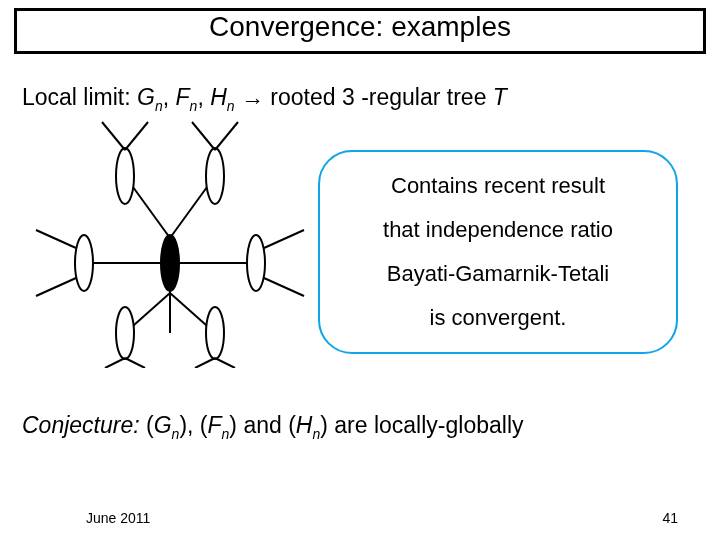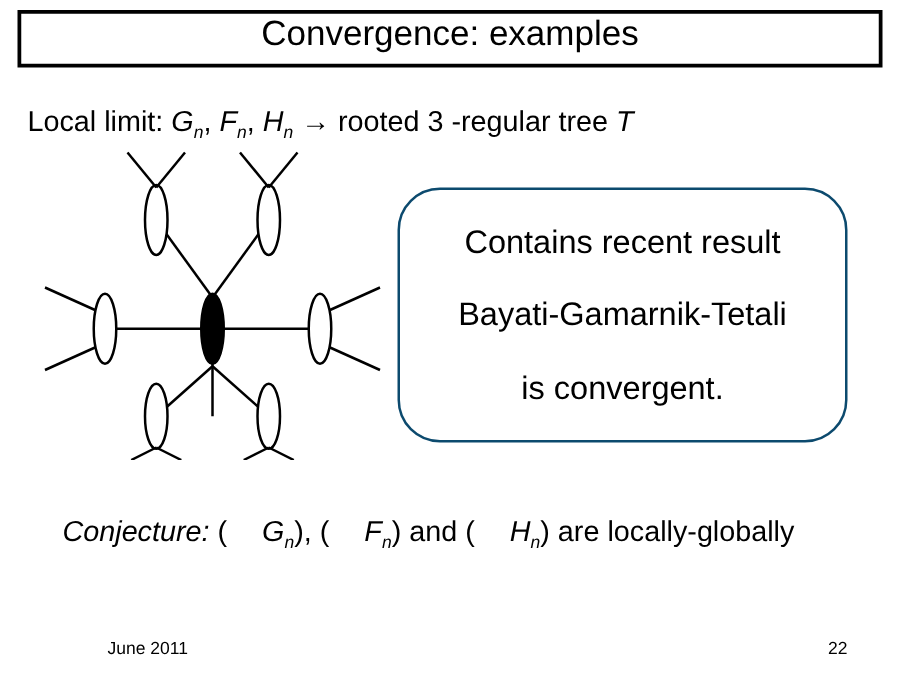--- a/index.html
+++ b/index.html
@@ -31,39 +31,39 @@
   .arrow { font-family: "Arial Unicode MS", Arial; }
   .diagram {
     position: absolute;
     left: 30px; top: 118px;
     width: 280px; height: 250px;
   }
   .callout {
     position: absolute;
     left: 318px; top: 150px;
     width: 360px; height: 204px;
-    border: 2px solid #0c4a6e;
+    border: 2px solid #0ea5e9;
     border-radius: 34px;
     background: #fff;
     display: flex;
     flex-direction: column;
     justify-content: space-around;
     align-items: center;
     padding: 12px 10px;
-    font-size: 26px;
+    font-size: 22px;
     text-align: center;
   }
   .conjecture {
     position: absolute;
     left: 22px; top: 404px;
     right: 22px;
     font-size: 23px;
     line-height: 1.9;
   }
-  .conjecture .italic { font-style: italic; margin-left: 28px; }
+  .conjecture .italic { font-style: italic; }
   .conjecture sub { font-style: italic; font-size: 14px; }
   .footer-date {
     position: absolute;
     left: 42px; bottom: 14px;
     font-size: 14px; color: #000; margin-left: 44px;
   }
   .footer-page {
     position: absolute;
     right: 42px; bottom: 14px;
     font-size: 14px; color: #000;
@@ -121,24 +121,25 @@
 
     <line x1="140" y1="175" x2="185" y2="215"></line>
     <ellipse cx="185" cy="215" rx="9" ry="26"></ellipse>
     <line x1="185" y1="240" x2="165" y2="250"></line>
     <line x1="185" y1="240" x2="205" y2="250"></line>
   </g>
 </svg>
 
 <div class="callout">
   <div>Contains recent result</div>
+  <div>that independence ratio</div>
   <div>Bayati-Gamarnik-Tetali</div>
   <div>is convergent.</div>
 </div>
 
 <div class="conjecture">
   <span class="italic">Conjecture:</span><span> (</span><span class="italic">G</span><sub>n</sub><span>), (</span><span class="italic">F</span><sub>n</sub><span>) and (</span><span class="italic">H</span><sub>n</sub><span>) are locally-globally</span>
   <br>
   &nbsp;&nbsp;&nbsp;&nbsp;&nbsp;&nbsp;&nbsp;&nbsp;&nbsp;&nbsp;&nbsp;&nbsp;
 </div>
 
 <div class="footer-date">June 2011</div>
-<div class="footer-page">22</div>
+<div class="footer-page">41</div>
 
 </body></html>

